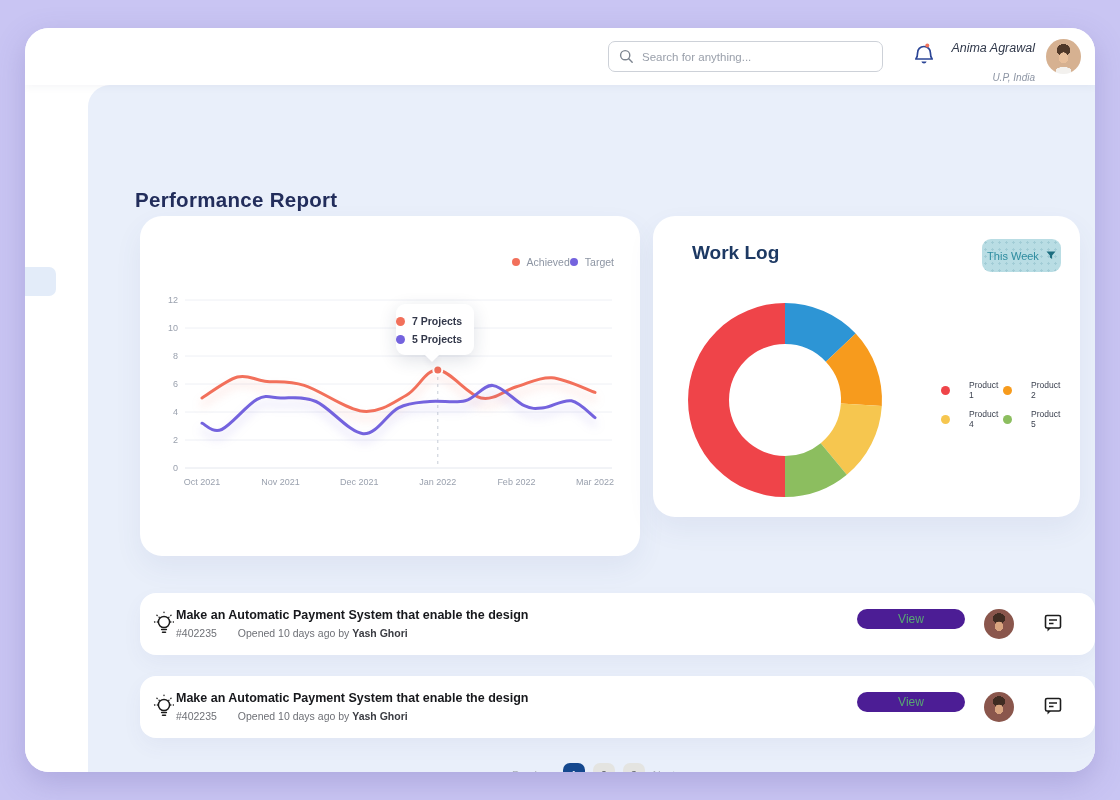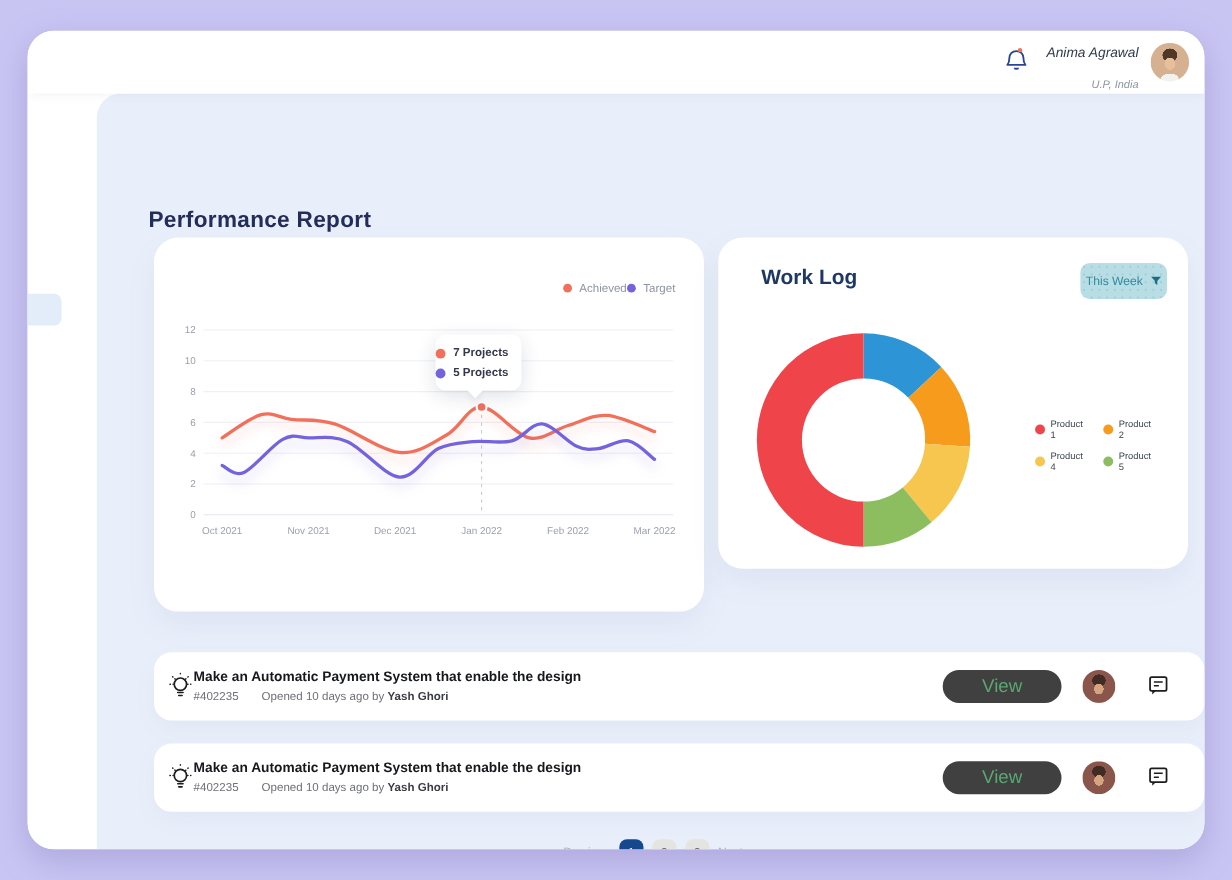--- a/index.html
+++ b/index.html
@@ -58,53 +58,60 @@
   
   .work-title { position:absolute; left:39px; top:26px; font-size:19px; font-weight:700; color:#1d3963; }
   .week-btn { position:absolute; right:19px; top:23px; width:79px; height:33px; border-radius:9px;
     background-color:#b9dde4;
     background-image:radial-gradient(circle, rgba(40,120,140,.16) 1px, transparent 1.3px);
     background-size:7px 7px;
     display:flex; align-items:center; justify-content:center; gap:7px;
     font-size:11px; color:#2f8da0; cursor:pointer; border:none; font-family:"Liberation Sans", sans-serif; }
   .donut-legend { position:absolute; left:272px; top:164px; display:grid;
     grid-template-columns:62px 62px; grid-row-gap:9px; grid-column-gap:0; }
-  .dl-item { display:flex; align-items:center; gap:5px; font-size:8.5px; color:#3c4250;padding-left:16px; }
+  .dl-item { display:flex; align-items:center; gap:19px; font-size:8.5px; color:#3c4250;padding-left:16px; }
   .dl-dot { width:9px; height:9px; border-radius:50%; flex:none; }
   
   .task-row { position:absolute; left:115px; width:955px; height:62px; background:#fff;
     border-radius:16px; box-shadow:0 8px 20px rgba(70,85,140,.05); }
   .task-row.r1 { top:565px; } .task-row.r2 { top:648px; }
   .bulb { position:absolute; left:11px; top:17px; }
   .task-title { position:absolute; left:36px; top:15px; font-size:12.5px; font-weight:700; color:#17181c; }
   .task-meta { position:absolute; left:36px; top:34px; font-size:10.5px; color:#6e7076; }
   .task-meta b { color:#3a3c42; }
   .task-id { margin-right:18px; }
-  .view-btn { position:absolute; left:717px; top:16px; width:108px; height:30px; border-radius:15px;
-    background:#404040; color:#58a873; font-size:17px; display:flex; align-items:center; justify-content:center;
+  .view-btn { position:absolute; left:717px; top:16px; width:108px; height:20px; border-radius:15px;
+    background:#4c1d95; color:#58a873; font-size:12px; display:flex; align-items:center; justify-content:center;
     border:none; cursor:pointer; font-family:"Liberation Sans", sans-serif; }
   .avatar-task { position:absolute; left:844px; top:16px; width:30px; height:30px; border-radius:50%;
     background:
       radial-gradient(ellipse 7px 8px at 50% 58%, #d8a47f 60%, transparent 62%),
       radial-gradient(ellipse 10px 9px at 50% 32%, #402c22 60%, transparent 62%),
       #8a564c; }
   .comment-wrap { position:absolute; left:904px; top:21px; cursor:pointer; }
   
   .pagination { position:absolute; left:487px; top:735px; display:flex; align-items:center; gap:8px; }
   .pg-text { font-size:11px; color:#a9aeb8; cursor:pointer; }
   .pg-num { width:22px; height:24px; border-radius:7px; background:#e4e4e1; color:#565a63;
     font-size:10.5px; display:flex; align-items:center; justify-content:center; cursor:pointer; }
   .pg-num.active { background:#15488e; color:#fff; }
 </style>
 </head>
 <body>
 
 <div class="window">
 
   <div class="topbar">
+    <div class="search-box">
+      <svg width="15" height="15" viewBox="0 0 15 15">
+        <circle cx="6.2" cy="6.2" r="4.6" fill="none" stroke="#7d8590" stroke-width="1.4"></circle>
+        <line x1="9.8" y1="9.8" x2="13.2" y2="13.2" stroke="#7d8590" stroke-width="1.4" stroke-linecap="round"></line>
+      </svg>
+      <input type="text" placeholder="Search for anything..." style="">
+    </div>
     <div class="bell-wrap">
       <svg width="26" height="28" viewBox="0 0 26 28">
         <path d="M13 4.5 C9 4.5 6.6 7.4 6.6 10.8 C6.6 15 4.8 17 4.8 17 L21.2 17 C21.2 17 19.4 15 19.4 10.8 C19.4 7.4 16.9 4.5 13 4.5 Z" fill="none" stroke="#2b4596" stroke-width="1.7" stroke-linejoin="round"></path>
         <path d="M10.4 19.5 a2.7 2.7 0 0 0 5.2 0 Z" fill="#2b4596"></path>
         <circle cx="16.3" cy="3.6" r="2" fill="#f0735c"></circle>
       </svg>
     </div>
     <div class="user-block">
       <div class="user-name">Anima Agrawal</div>
       <div class="user-loc">U.P, India</div>

